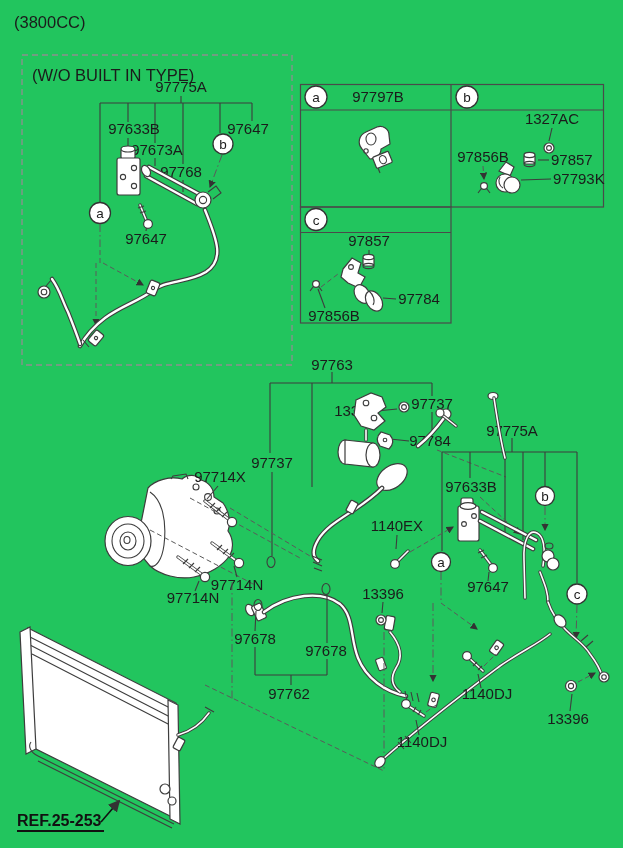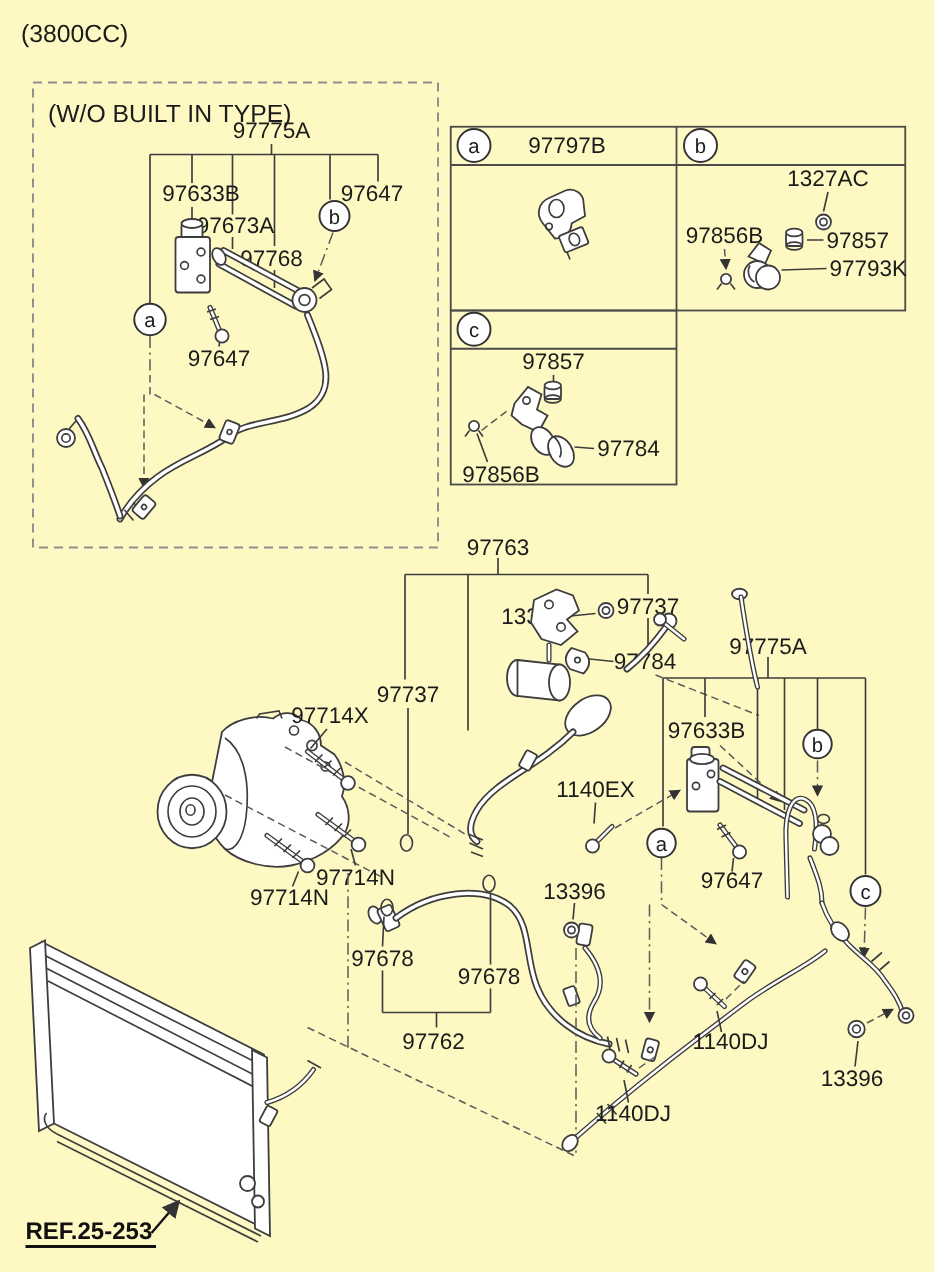--- a/index.html
+++ b/index.html
@@ -1,16 +1,16 @@
 <!DOCTYPE html>
 <html><head>
 <meta charset="utf-8">
 <style>
   html,body{margin:0;padding:0;background:#fff;}
-  .page{width:623px;height:848px;position:relative;background:#fef9c3;overflow:hidden;}
+  .page{width:623px;height:848px;position:relative;background:#22c55e;overflow:hidden;}
   svg{display:block;}
   
   .ln  {stroke:#3d3d3d;stroke-width:1.1;fill:none;}
   .lnT {stroke:#4a4a4a;stroke-width:1.2;fill:none;}          
   .box {stroke:#8f8f8f;stroke-width:1.3;fill:none;stroke-dasharray:6 4;}
   .dash{stroke:#5a5a5a;stroke-width:1;fill:none;stroke-dasharray:5 3;}
   .ddot{stroke:#5a5a5a;stroke-width:1;fill:none;stroke-dasharray:8 3 1.5 3;}
   .pO  {stroke:#3d3d3d;stroke-width:4.6;fill:none;stroke-linecap:round;}
   .pI  {stroke:#ffffff;stroke-width:2.3;fill:none;stroke-linecap:round;}
   .tO  {stroke:#3d3d3d;stroke-width:3.4;fill:none;stroke-linecap:round;}

